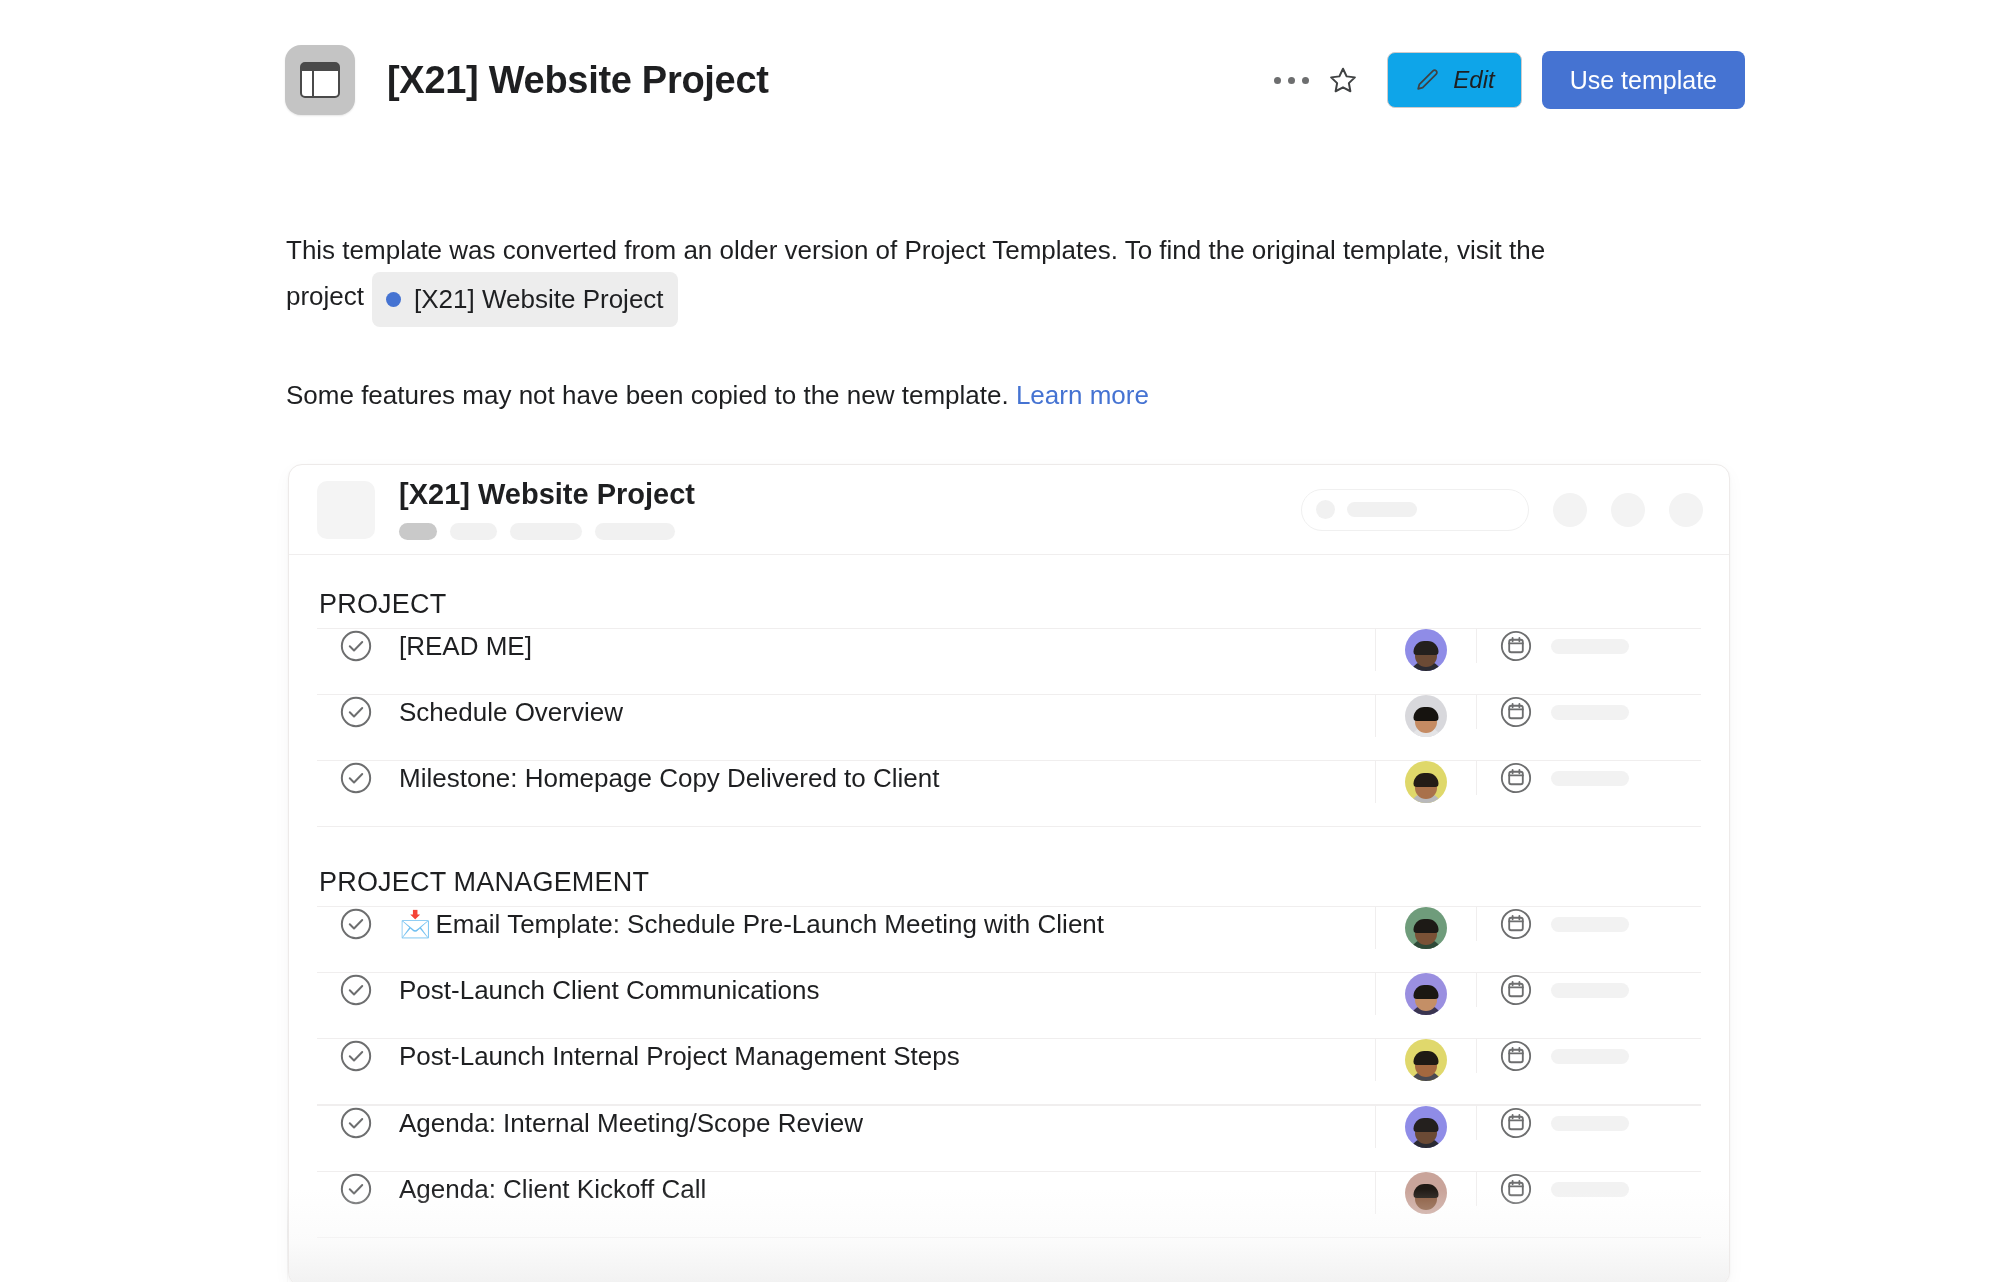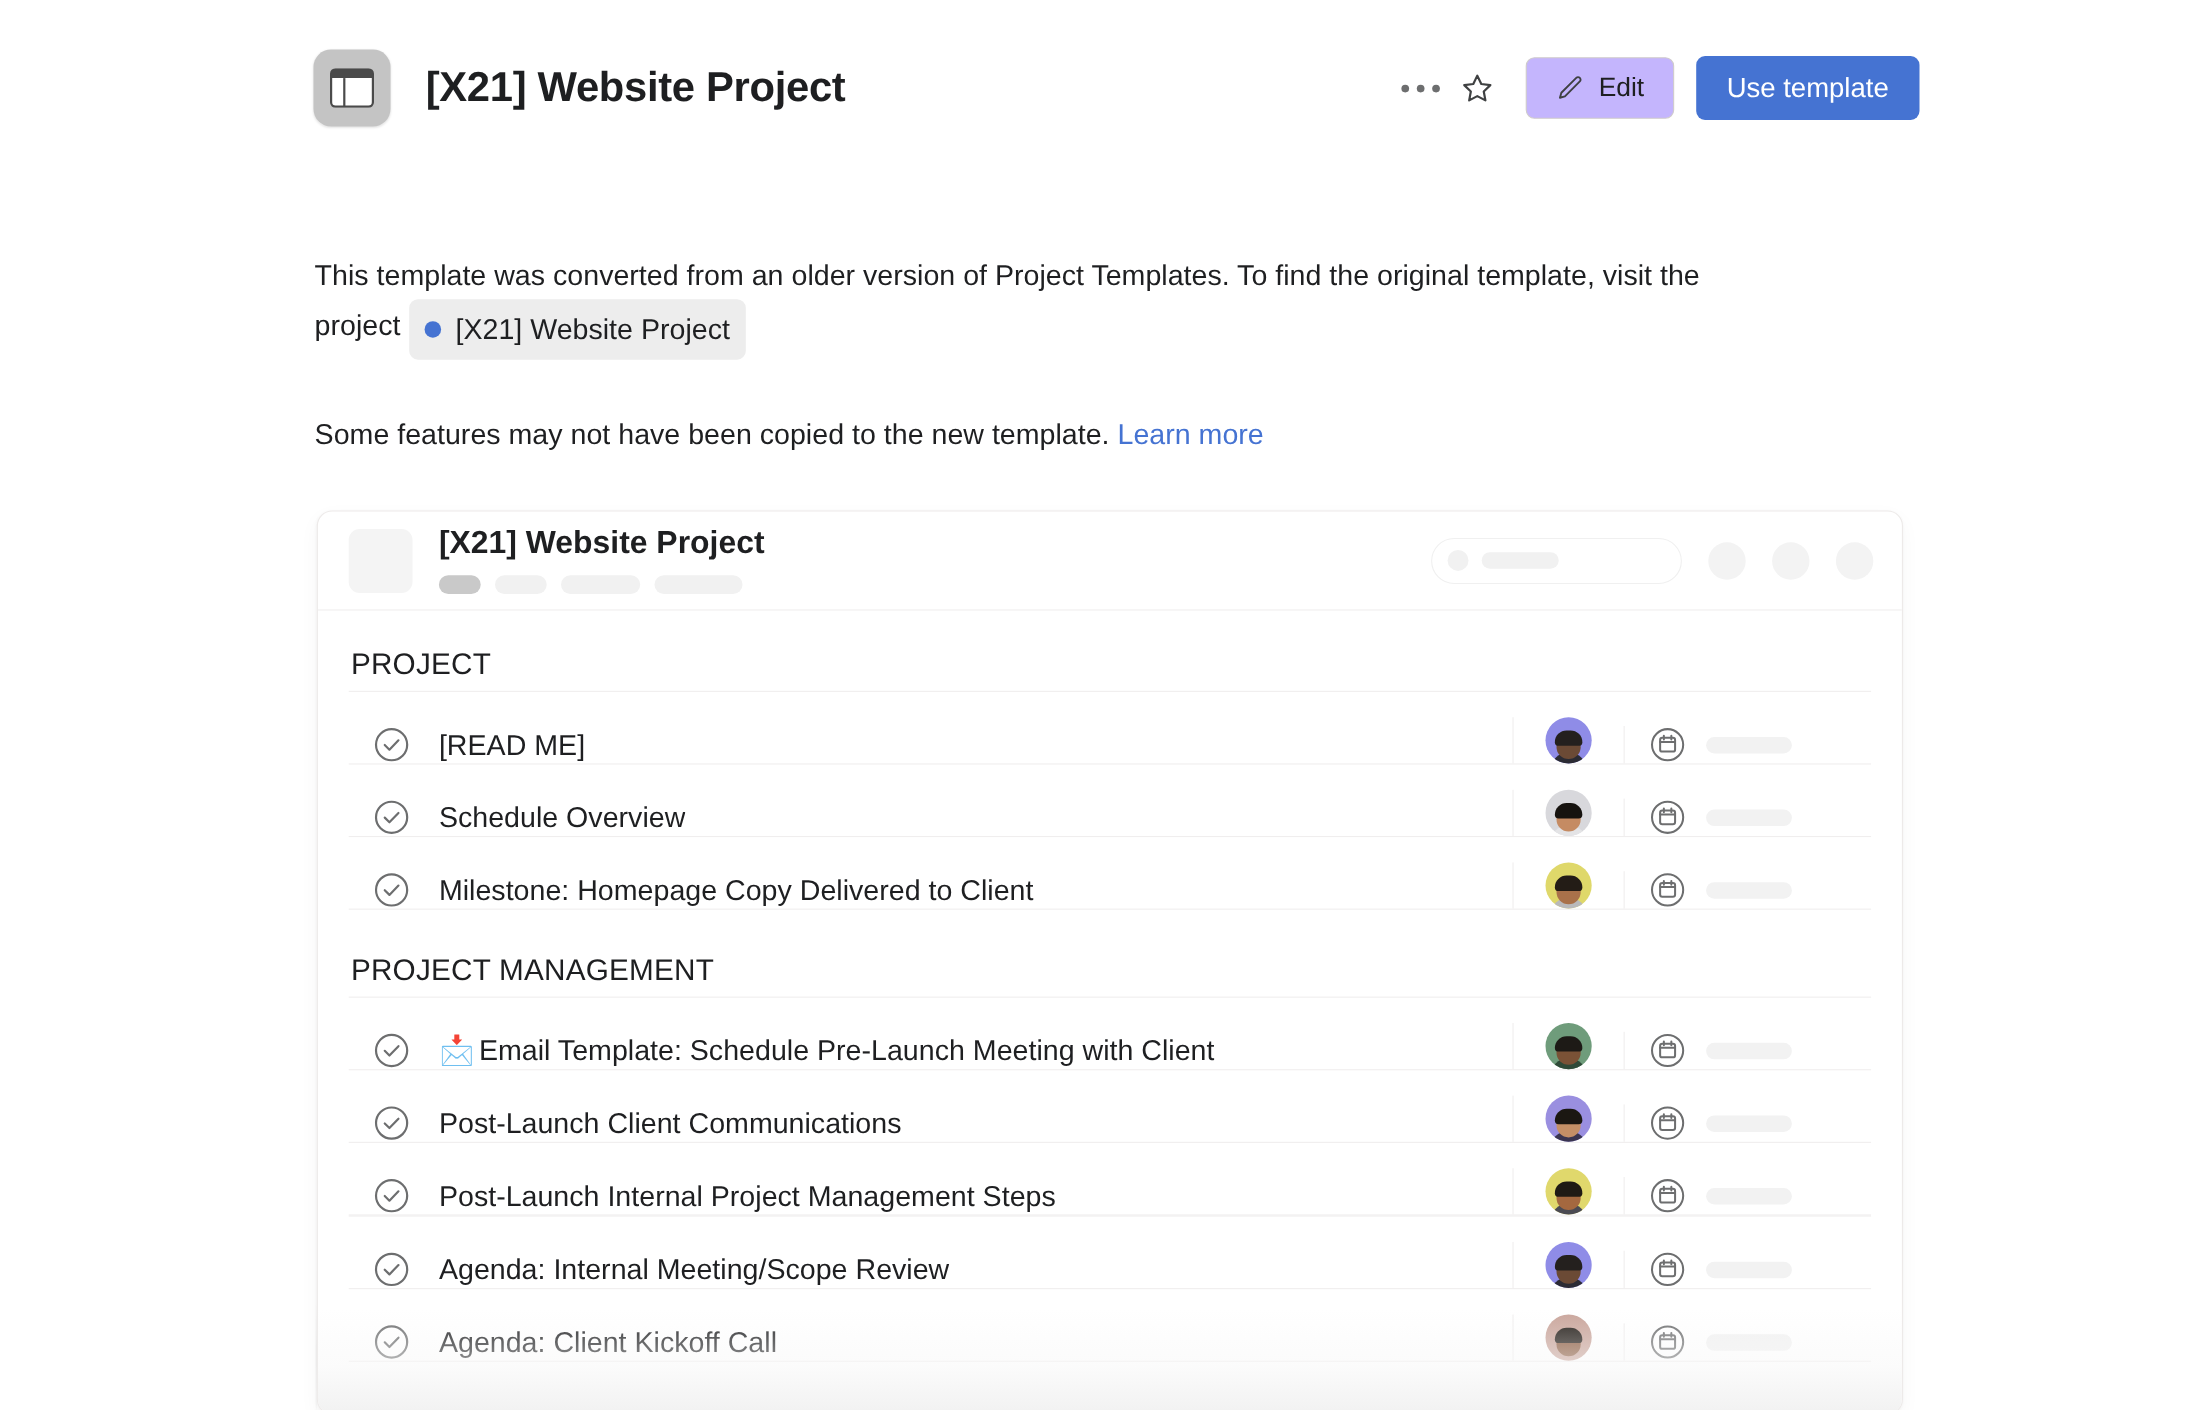--- a/index.html
+++ b/index.html
@@ -93,26 +93,27 @@
 
   .btn-edit {
     display: flex;
     align-items: center;
     gap: 13px;
     height: 56px;
     padding: 0 26px;
     margin-left: 18px;
     border: 1px solid #cfcbcb;
     border-radius: 8px;
-    background: #c4b5fd;
+    background: #0ea5e9;
     font-size: 24px;
     font-weight: 500;
     color: #1e1f21;
     cursor: pointer;
     font-family: "Liberation Sans", sans-serif;
+    font-style: italic;
   }
 
   .btn-primary {
     height: 58px;
     padding: 0 28px;
     margin-left: 20px;
     border: none;
     border-radius: 8px;
     background: #4573d2;
     color: #ffffff;
@@ -234,21 +235,21 @@
     color: #1e1f21;
     letter-spacing: 0.2px;
     margin: 10px 0 8px 2px;
   }
   .section-title.pm { margin-top: 40px; }
   .task-table {
     border-top: 1px solid #f0eeee;
   }
   .task-row {
     display: flex;
-    align-items: flex-end;
+    align-items: flex-start;
     height: 65px;
     border-bottom: 1px solid #f0eeee;
     cursor: pointer;
   }
   .cell-name {
     flex: 1 1 auto;
     display: flex;
     align-items: center;
     padding-left: 22px;
     min-width: 0;

